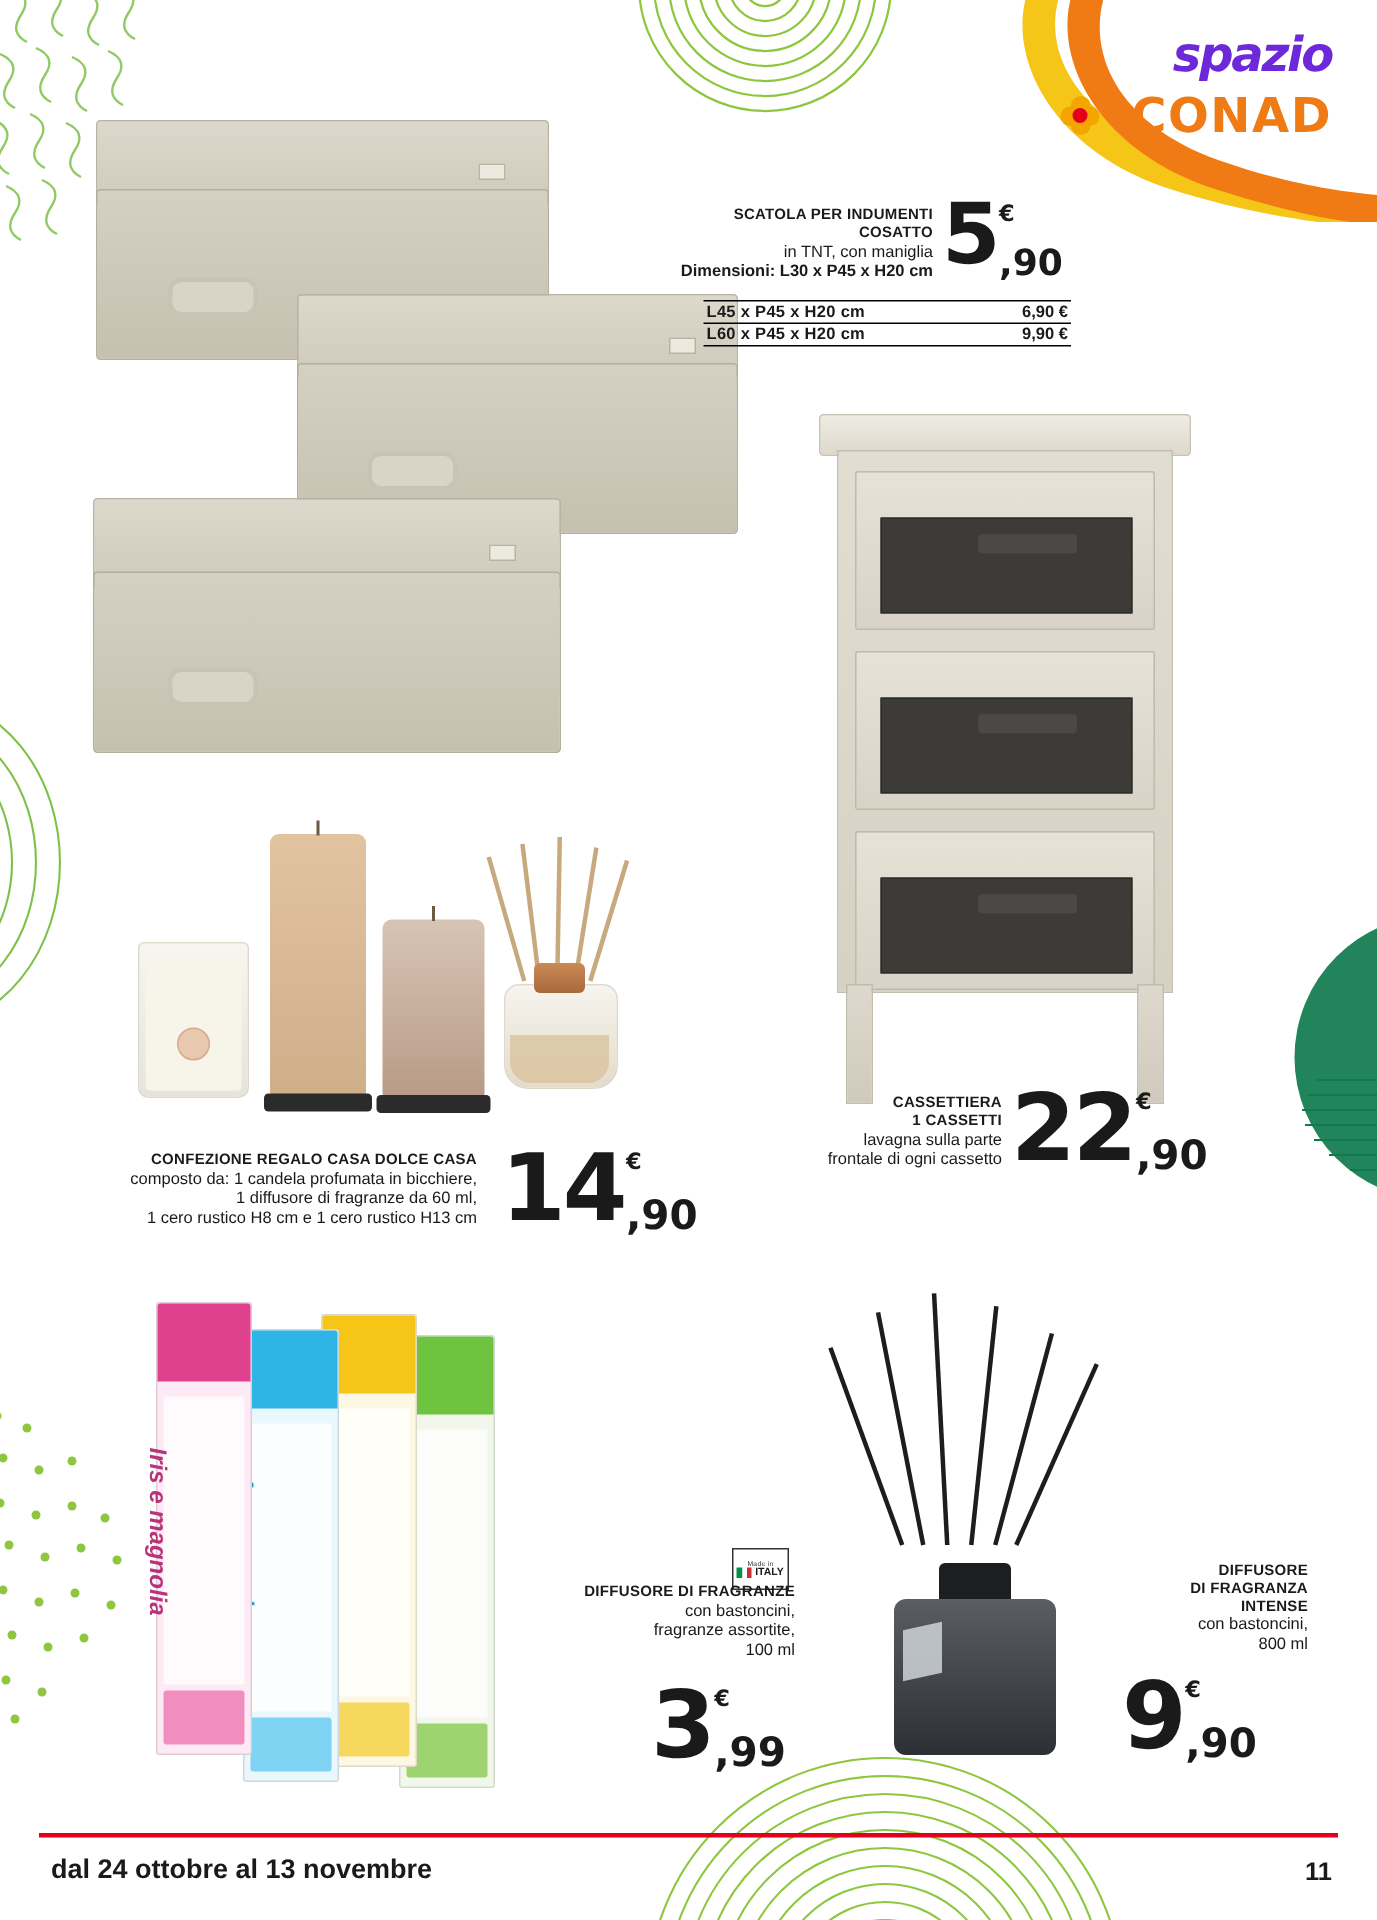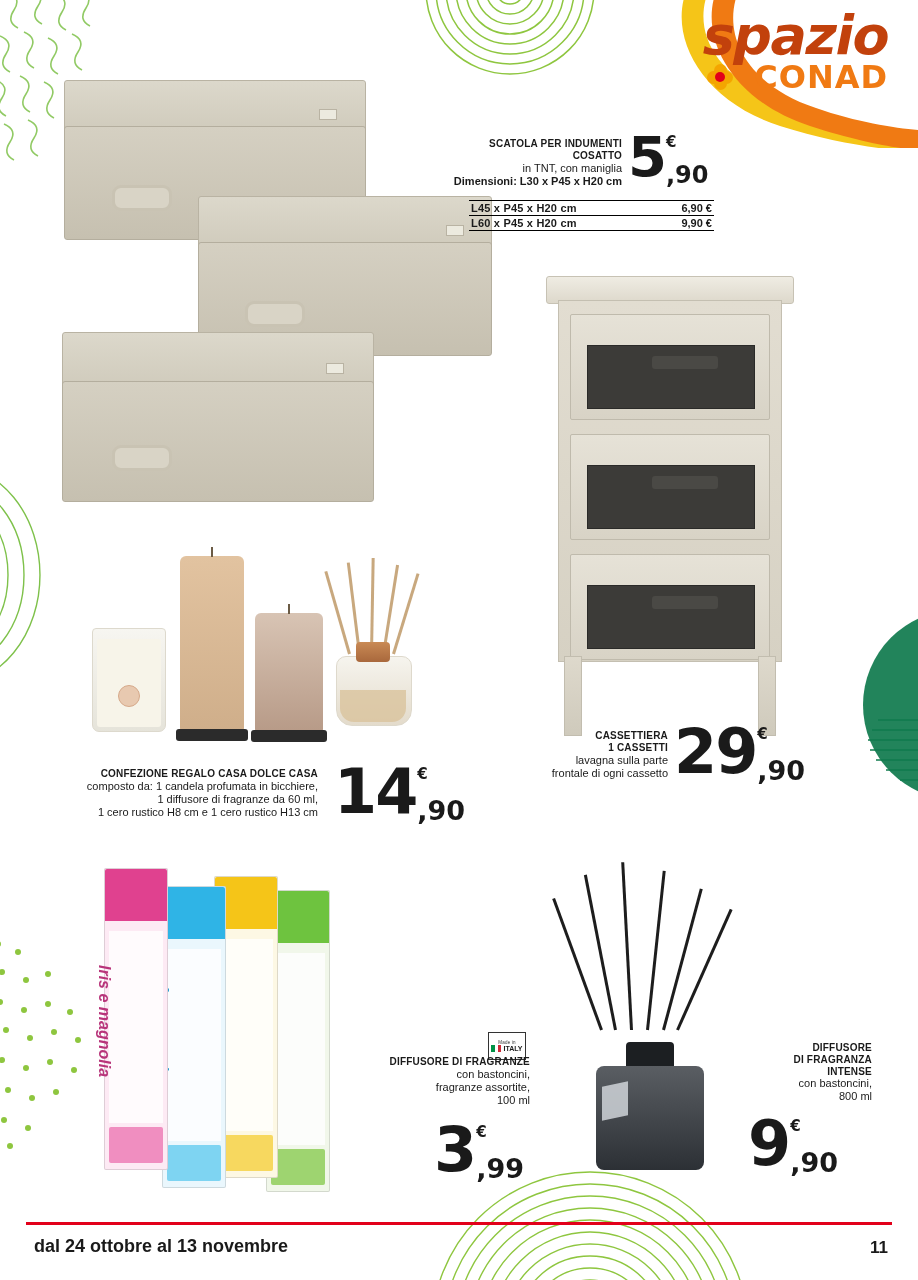--- a/index.html
+++ b/index.html
@@ -18,22 +18,22 @@
   .dots-left2{left:-30px;top:930px;width:200px;height:230px;}
   .rings-top{left:420px;top:-40px;width:200px;height:150px;}
   .rings-bottom{left:430px;top:1130px;width:320px;height:160px;}
   .green-blob{right:-40px;top:610px;width:110px;height:190px;}
 
   
   .swoosh{position:absolute;right:0;top:-2px;width:330px;height:150px;}
   .logo{position:absolute;right:30px;top:16px;width:230px;text-align:right;}
   .logo-spazio{
     font-family:"DejaVu Sans", sans-serif;
-    font-weight:bold;font-style:italic;font-size:54px;letter-spacing:-1.5px;
-    color:#c2410c;line-height:40px;
+    font-weight:bold;font-style:italic;font-size:32px;letter-spacing:-1.5px;
+    color:#6d28d9;line-height:40px;
   }
   .logo-row{display:flex;align-items:center;justify-content:flex-end;gap:21px;margin-top:2px;}
   .logo-flower{position:relative;width:26px;height:26px;}
   .petal{position:absolute;width:13px;height:13px;border-radius:50%;background:#f4a500;}
   .p1{left:6.5px;top:0}.p2{left:13px;top:6.5px}.p3{left:6.5px;top:13px}.p4{left:0;top:6.5px}
   .logo-flower .core{position:absolute;left:8px;top:8px;width:10px;height:10px;border-radius:50%;background:#e2001a;}
   .logo-conad{
     font-family:"DejaVu Sans", sans-serif;
     font-weight:bold;font-size:32px;letter-spacing:1px;color:#f07a13;
   }
@@ -333,21 +333,21 @@
   </div>
 
   <div class="desc" style="left:520px;top:730px;width:148px;">
     <div class="t1">CASSETTIERA</div>
     <div class="t1">1 CASSETTI</div>
     <div class="t2">lavagna sulla parte</div>
     <div class="t2">frontale di ogni cassetto</div>
   </div>
 
   <div class="price big" style="left:674px;top:726px;">
-    <span class="int">29</span>
+    <span class="int">22</span>
     <span class="side">
       <span class="eur">€</span>
       <span class="dec">,90</span>
     </span>
   </div>
 
   <div class="prod" style="left:80px;top:540px;width:360px;height:210px;">
     <div class="candle-glass" style="left:12px;top:88px;">
       <div class="wax"></div>
         <div class="seal"></div>

